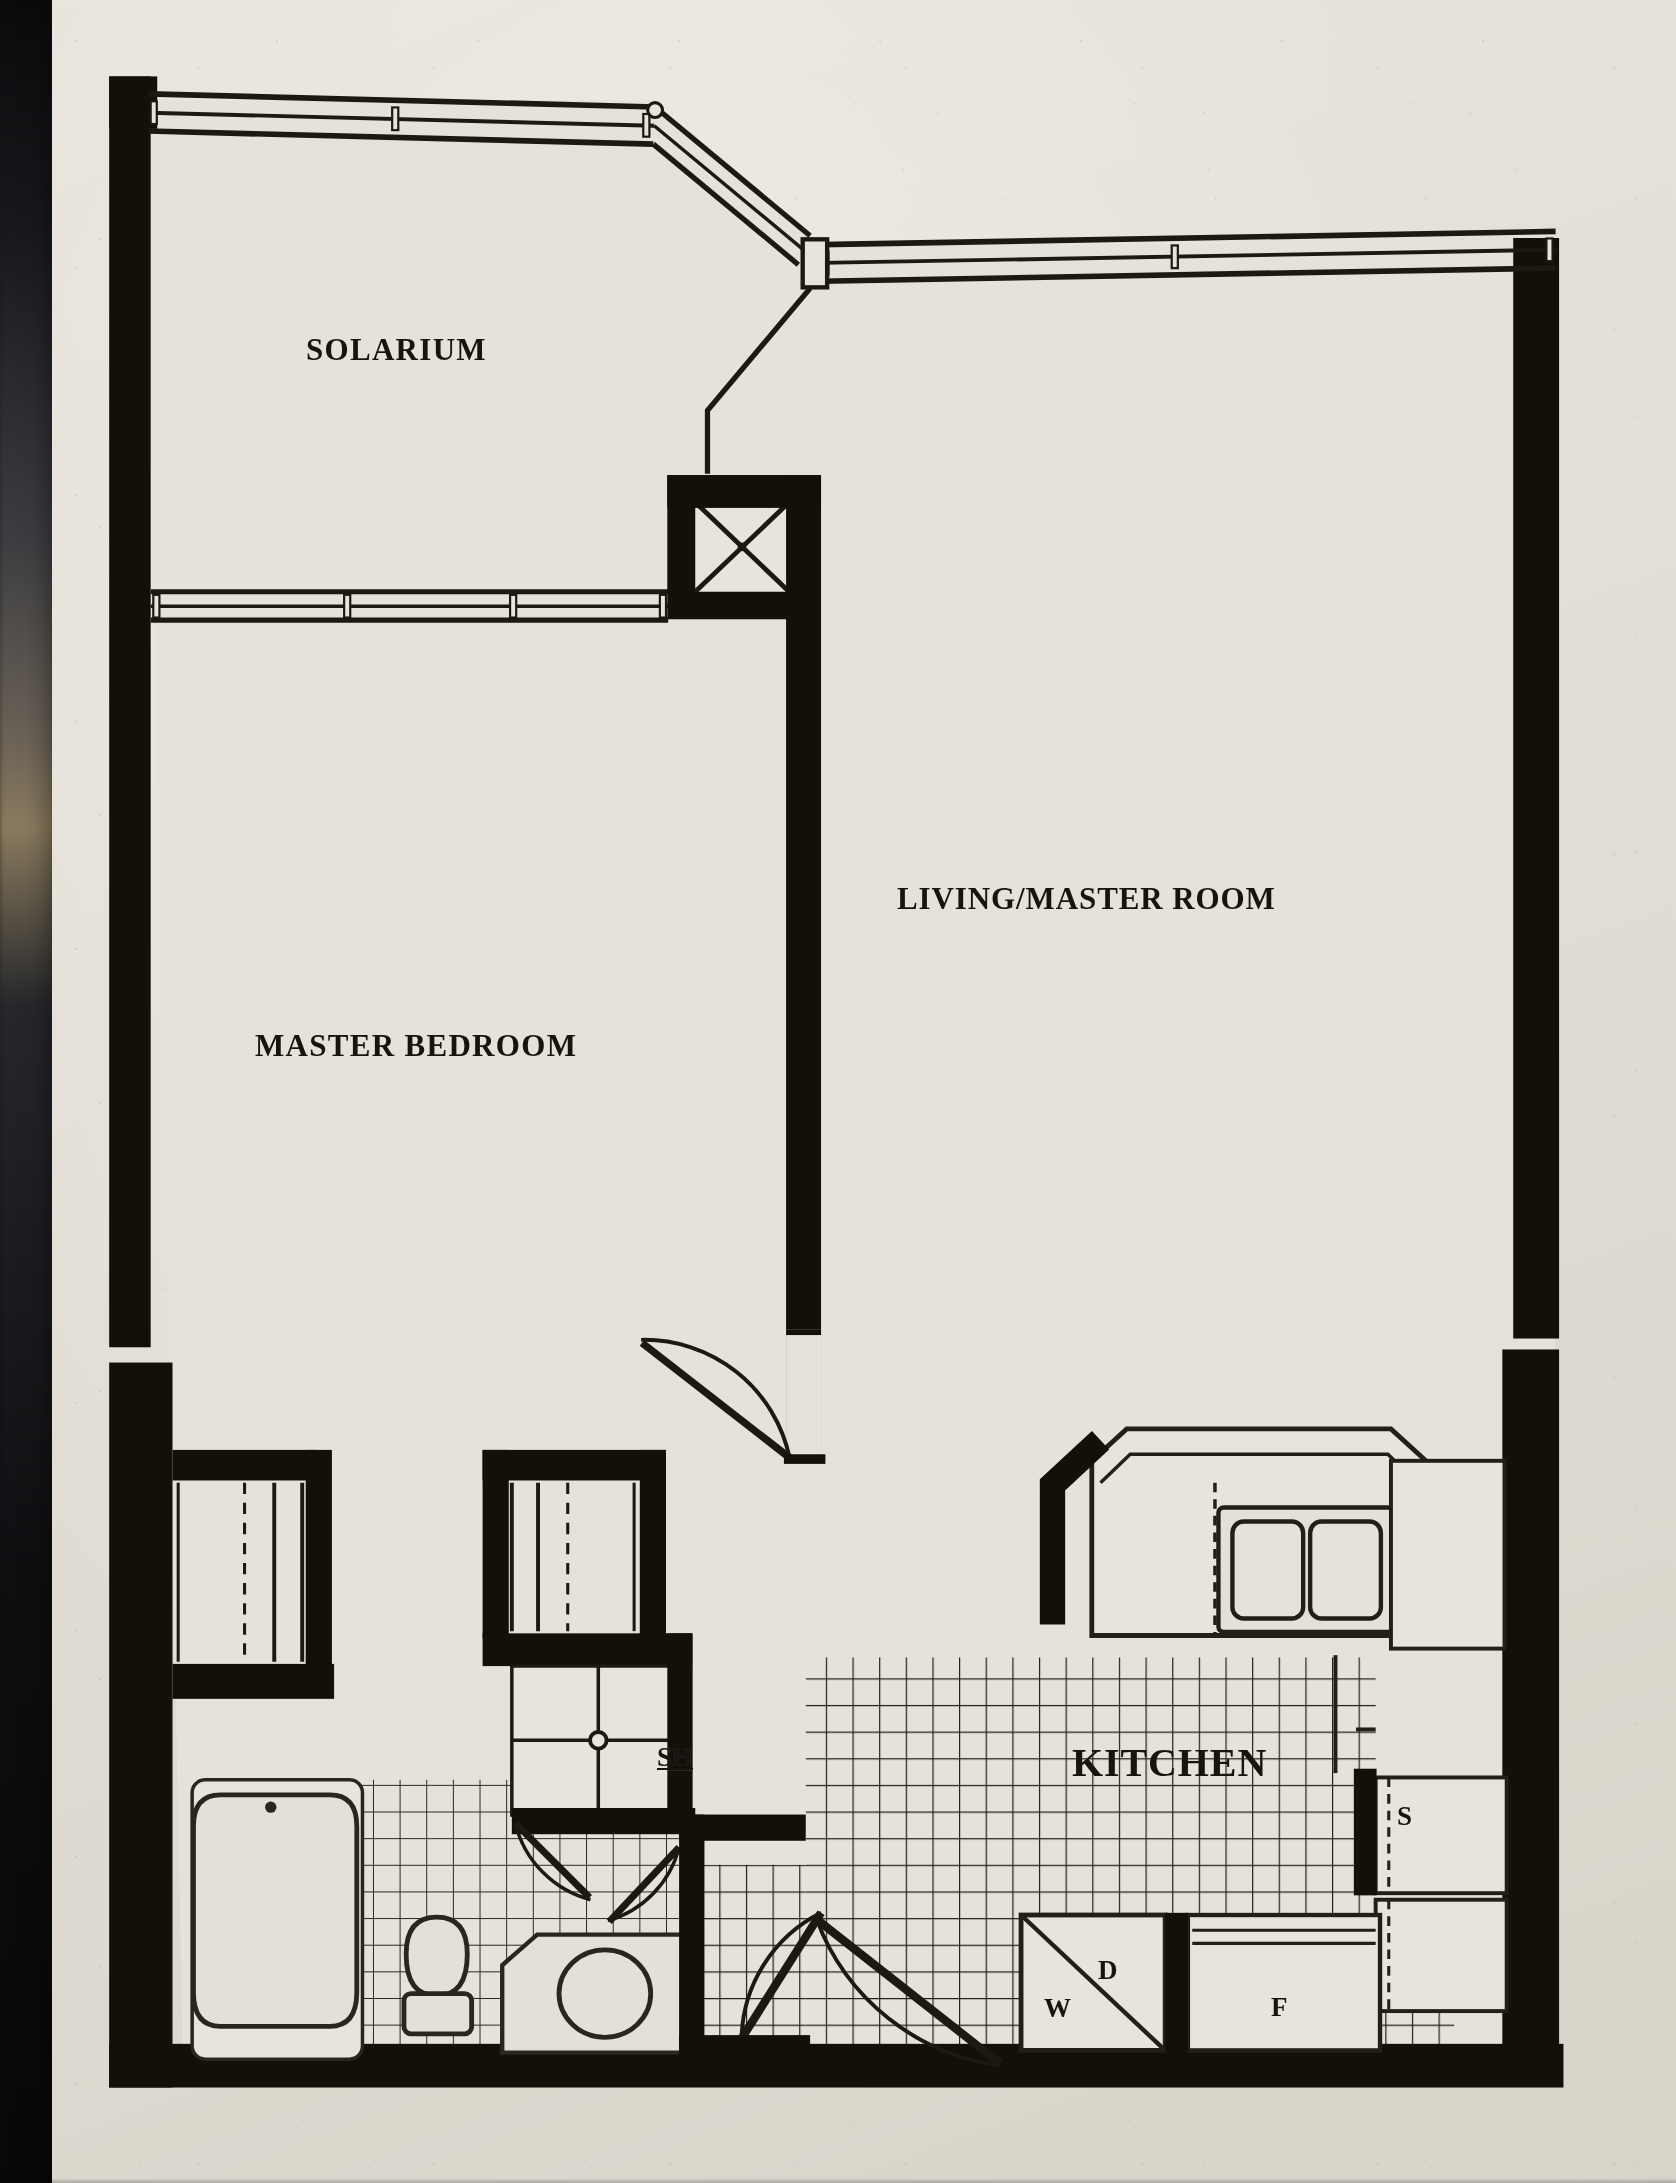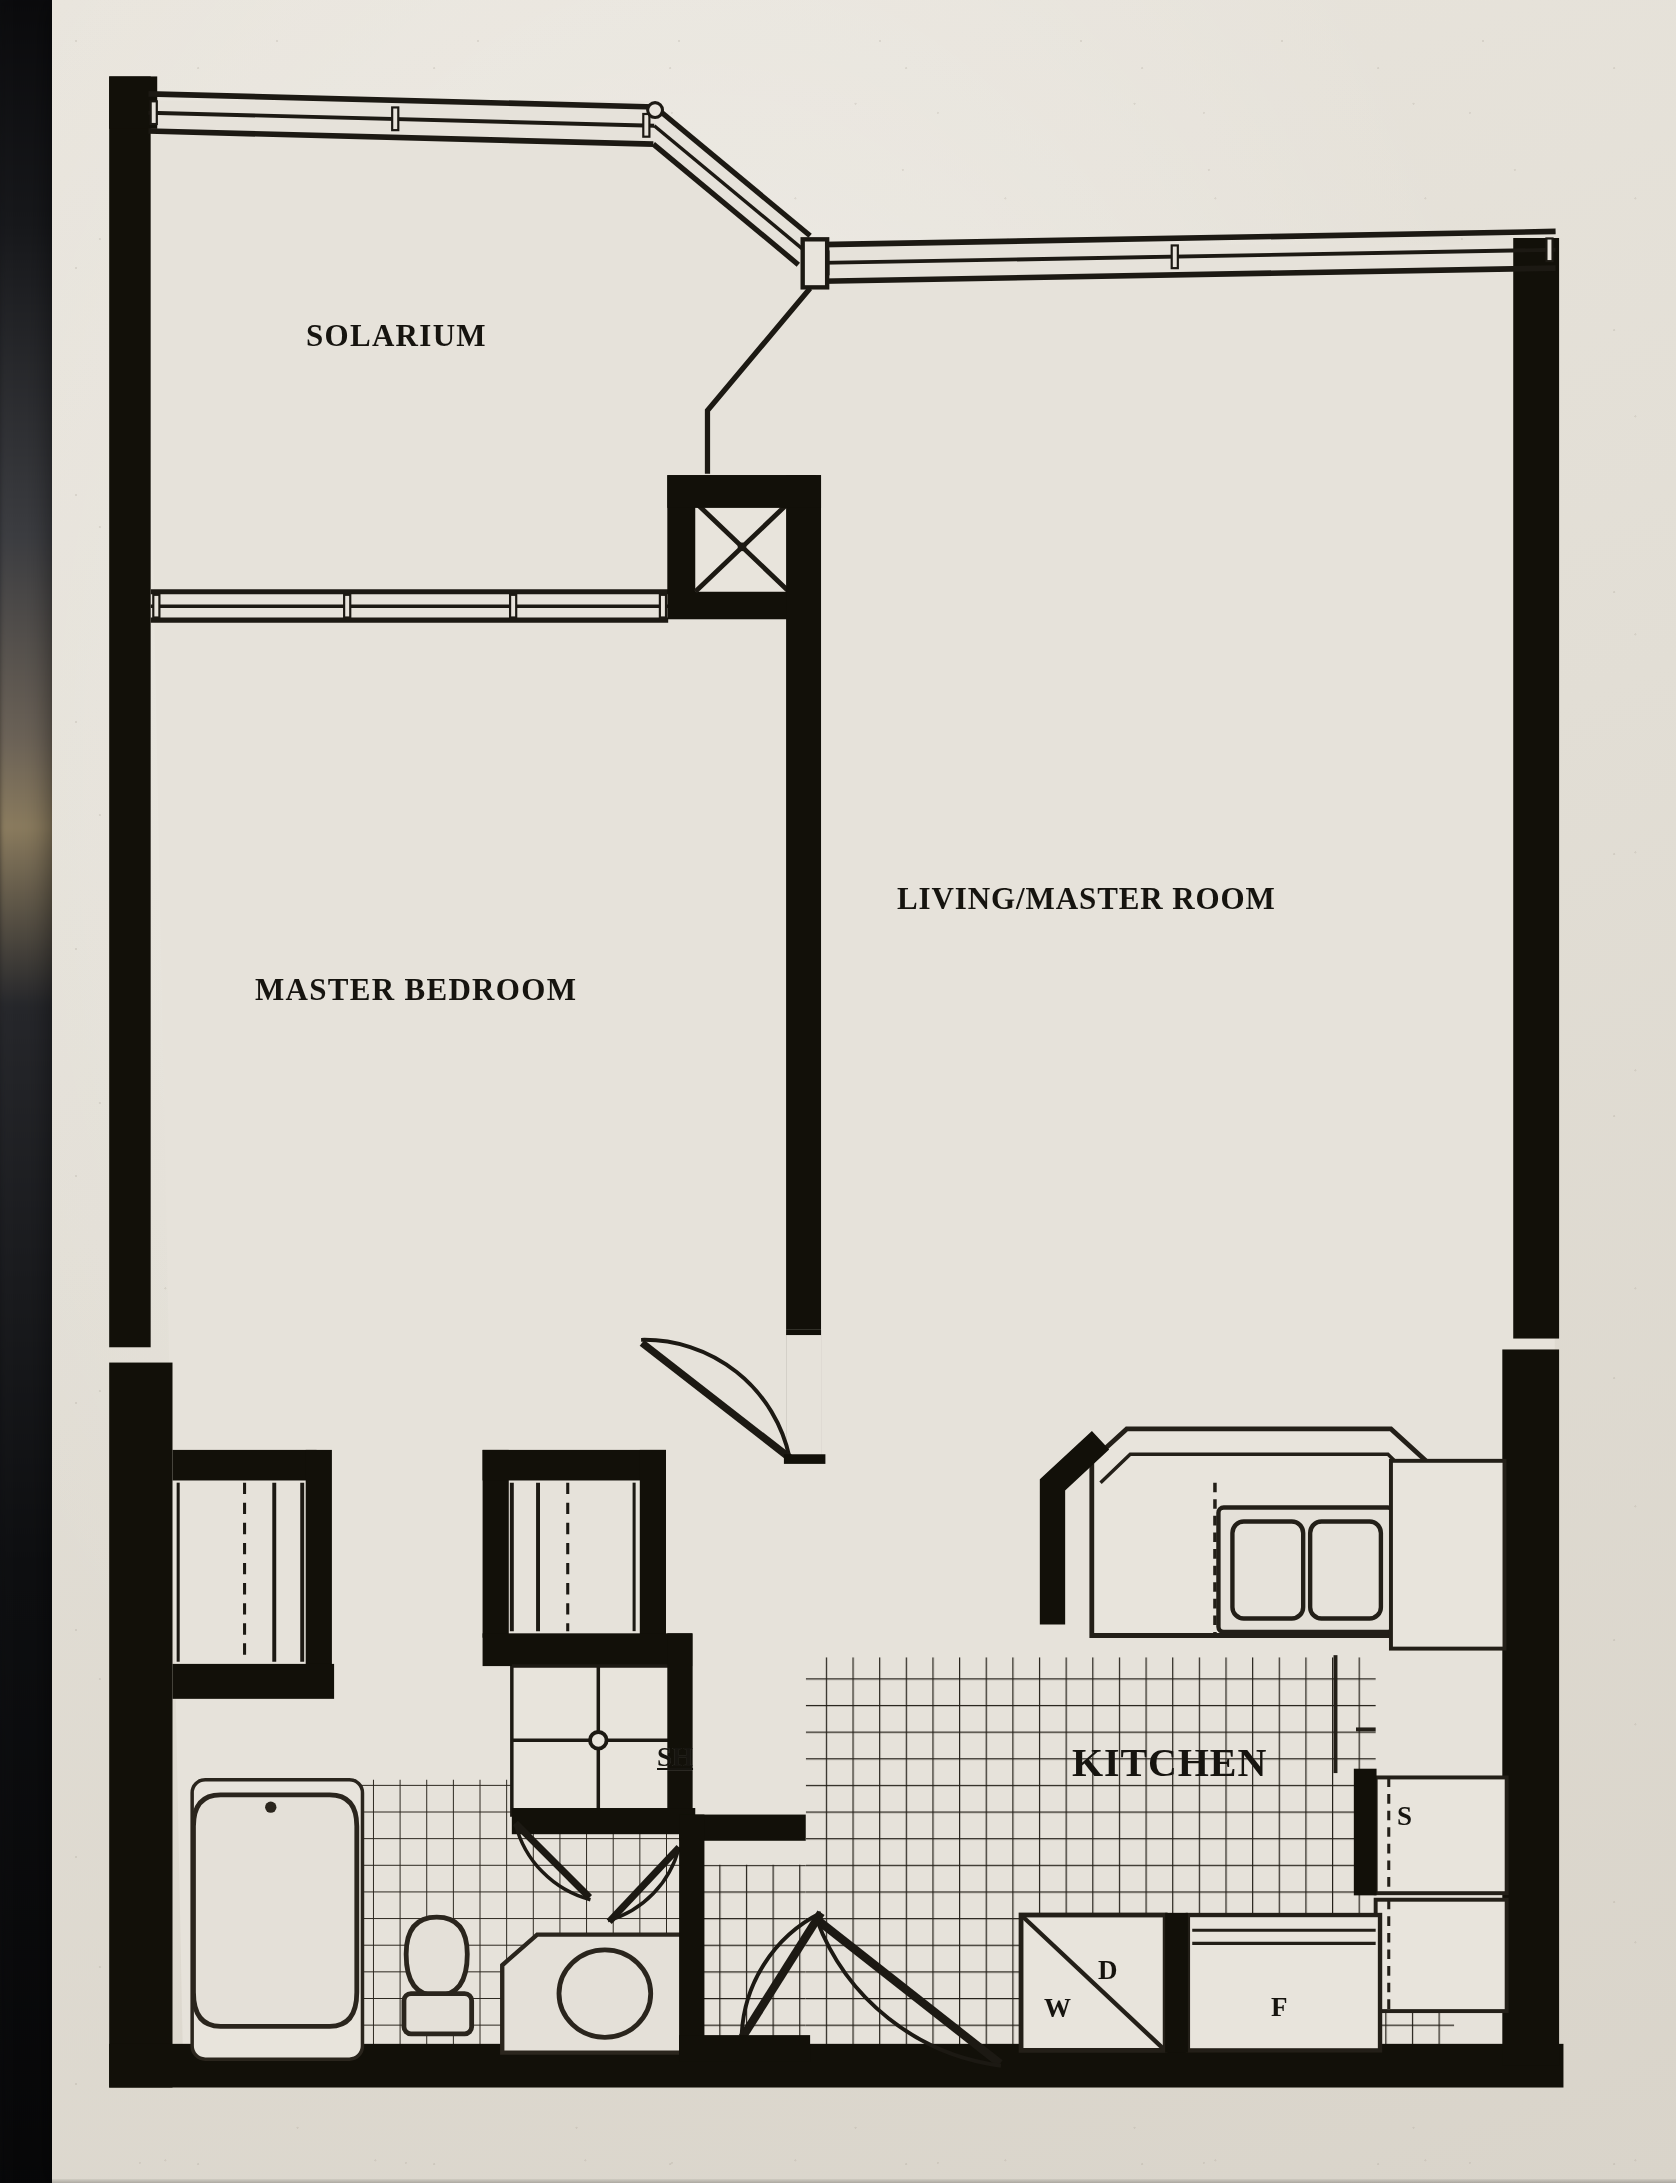--- a/index.html
+++ b/index.html
@@ -283,23 +283,23 @@
     </g>
 
     <g stroke="#231f18" fill="none">
       <path d="M3058 3790 V4060" stroke-width="9"></path>
       <path d="M3105 3960 H3150" stroke-width="9"></path>
     </g>
 
     <path d="M330 230 H1490 L1870 560 H3560 V4770 H420 Z" fill="none" stroke="#121009" stroke-width="0"></path>
   </svg>
 
-  <div class="lbl" style="left:306px;top:318px;font-size:31px;letter-spacing:1.3px;">SOLARIUM</div>
-
-  <div class="lbl" style="left:255px;top:972px;font-size:31px;letter-spacing:1.3px;">MASTER BEDROOM</div>
+  <div class="lbl" style="left:306px;top:332px;font-size:31px;letter-spacing:1.3px;">SOLARIUM</div>
+
+  <div class="lbl" style="left:255px;top:1028px;font-size:31px;letter-spacing:1.3px;">MASTER BEDROOM</div>
 
   <div class="lbl" style="left:897px;top:881px;font-size:31px;letter-spacing:0.9px;">LIVING/MASTER ROOM</div>
 
   <div class="lbl" style="left:1072px;top:1739px;font-size:40px;letter-spacing:0.9px;">KITCHEN</div>
 
   <div class="lbl" style="left:657px;top:1742px;font-size:27px;text-decoration:underline;">SH</div>
 
   <div class="lbl" style="left:1397px;top:1801px;font-size:27px;">S</div>
 
   <div class="lbl" style="left:1044px;top:1993px;font-size:27px;">W</div>

